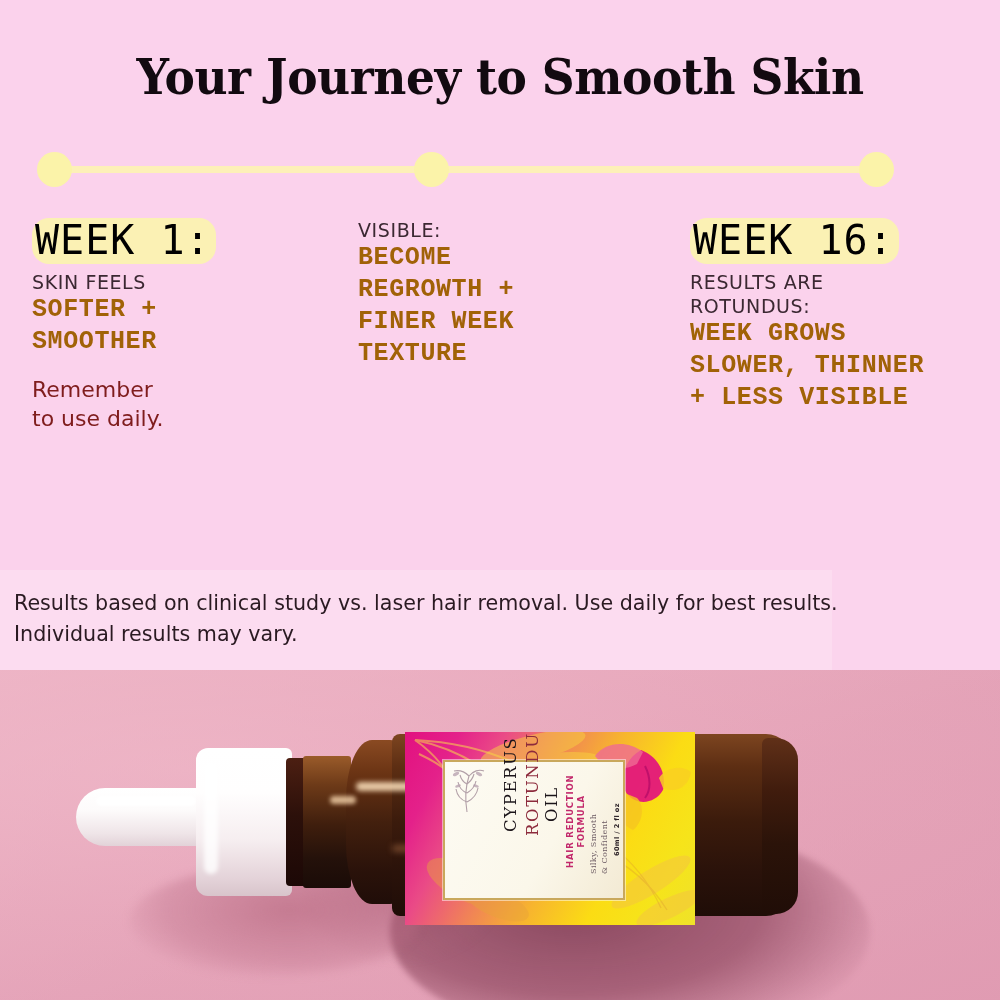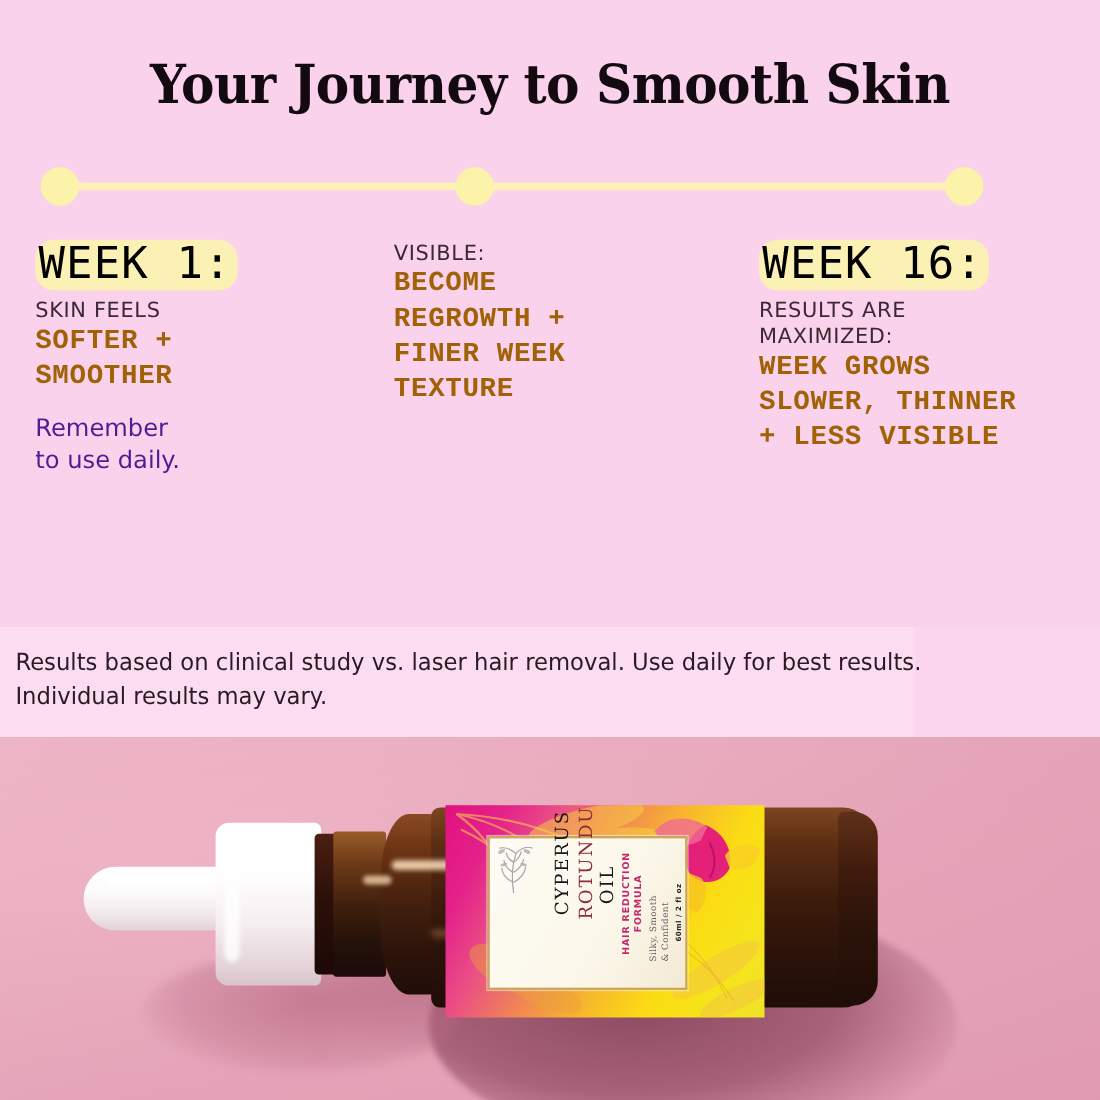--- a/index.html
+++ b/index.html
@@ -111,21 +111,21 @@
     font-weight: bold;
     font-size: 25px;
     letter-spacing: 0.6px;
     line-height: 1.28;
     color: #a16207;
   }
   .note {
     font-family: "DejaVu Sans", sans-serif;
     font-size: 22px;
     line-height: 1.32;
-    color: #4c1d95;
+    color: #7f1d1d;
     margin-top: 17px;
   }
 
   
   .footnote {
     position: absolute;
     left: 0; top: 570px;
     width: 832px;
     height: 100px;
     background: #fcdcf0;
@@ -415,21 +415,21 @@
         <div class="line-reg">VISIBLE:</div>
         <div class="line-bold">BECOME</div>
         <div class="line-bold">REGROWTH +</div>
         <div class="line-bold">FINER WEEK</div>
         <div class="line-bold">TEXTURE</div>
       </div>
 
       <div class="col c3">
         <div class="week-label">WEEK 16:</div>
         <div class="line-reg">RESULTS ARE</div>
-        <div class="line-reg">MAXIMIZED:</div>
+        <div class="line-reg">ROTUNDUS:</div>
         <div class="line-bold">WEEK GROWS</div>
         <div class="line-bold">SLOWER, THINNER</div>
         <div class="line-bold">+ LESS VISIBLE</div>
       </div>
 
     </div>
   </div>
 
   <div class="footnote">
     <p>Results based on clinical study vs. laser hair removal. Use daily for best results.</p>

